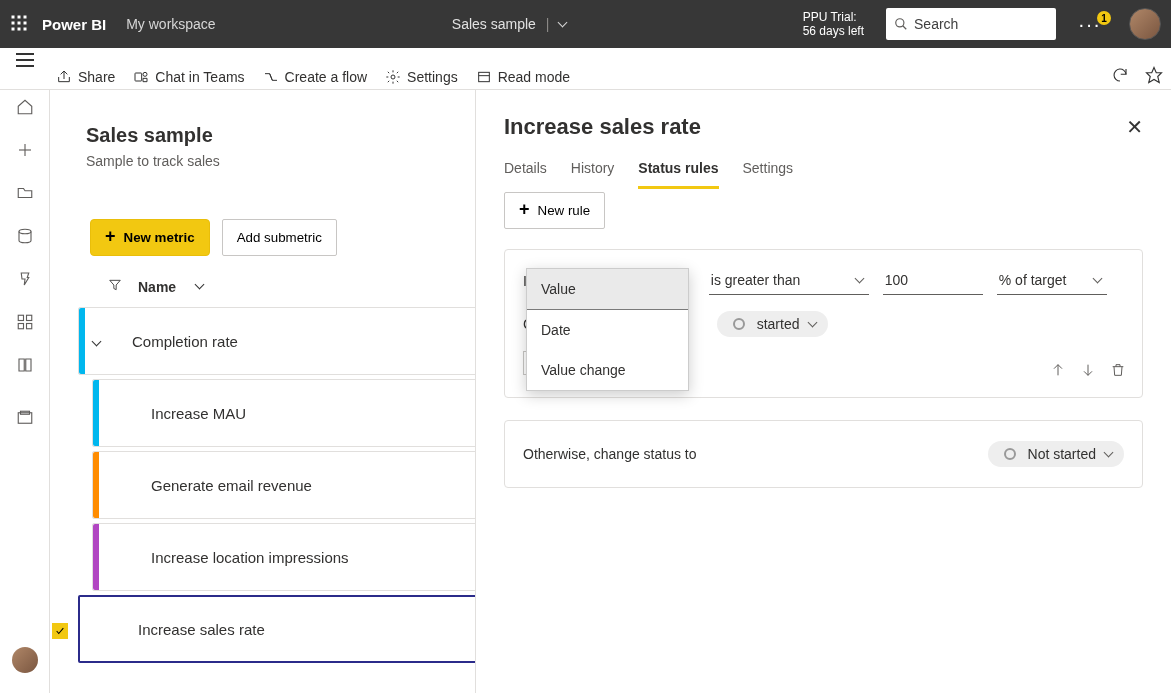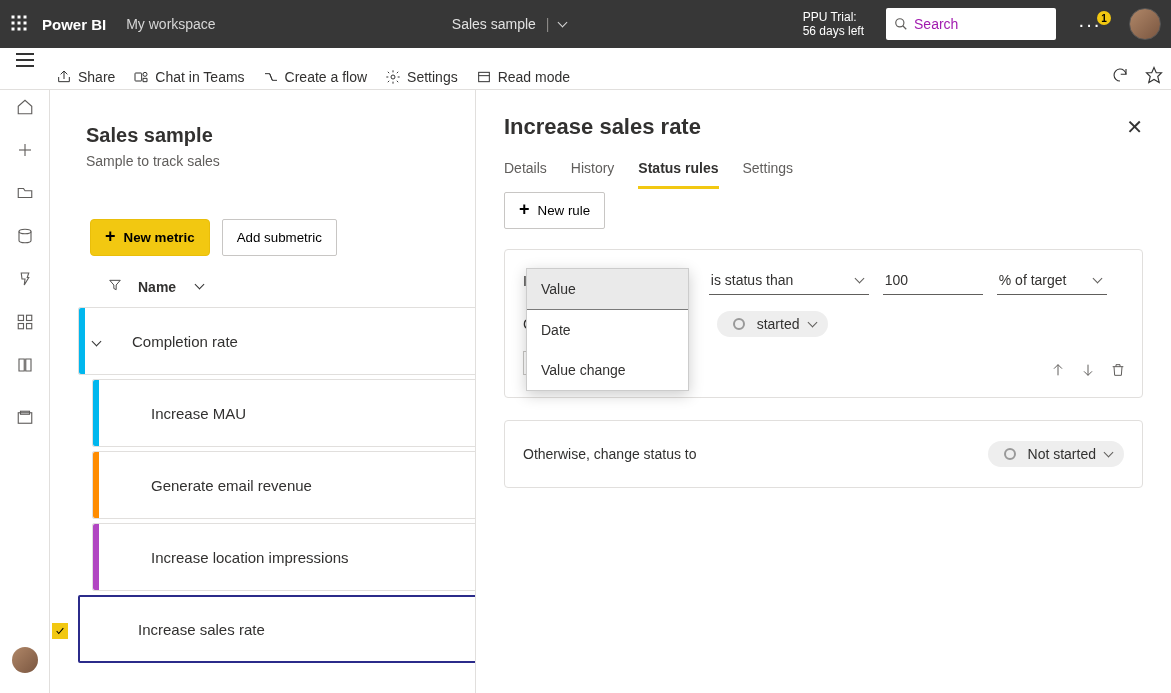--- a/index.html
+++ b/index.html
@@ -22,21 +22,21 @@
   .waffle-icon svg{width:18px;height:18px;fill:#fff;}
   .prod-name{font-weight:600;font-size:15px;margin-left:4px;}
   .ws-name{margin-left:10px;color:#d6d6d6;font-size:14px;}
   .header-center{flex:1;display:flex;justify-content:center;align-items:center;gap:10px;}
   .center-title{color:#e1e1e1;}
   .center-sep{color:#8a8886;}
   .chev-down{border:solid #d6d6d6;border-width:0 1.5px 1.5px 0;display:inline-block;padding:3px;transform:rotate(45deg);margin-top:-4px;}
   .trial-block{text-align:left;font-size:12px;line-height:1.2;margin-right:12px;}
   .search-box{display:flex;align-items:center;background:#fff;border-radius:2px;height:32px;width:170px;padding:0 8px;}
   .search-box svg{width:14px;height:14px;fill:#605e5c;}
-  .search-box span{color:#a21caf;margin-left:6px;}
+  .search-box span{color:#404040;margin-left:6px;}
   .dots-badge{position:relative;margin:0 8px;padding:4px;}
   .dots-badge .dots{font-size:20px;letter-spacing:1px;color:#fff;line-height:10px;}
   .badge{position:absolute;top:-4px;right:-6px;background:var(--yellow);color:#000;border-radius:50%;width:14px;height:14px;font-size:10px;display:flex;align-items:center;justify-content:center;font-weight:600;}
   .avatar{width:32px;height:32px;border-radius:50%;background:linear-gradient(135deg,#b08768,#7a5640);margin-left:6px;border:1px solid #555;}
 
   
   .ribbon{height:42px;border-bottom:1px solid var(--border);display:flex;align-items:center;padding:16px 8px 0 56px;gap:18px;position:relative;}
   .ribbon .burger{position:absolute;left:16px;top:11px;}
   .burger-lines{width:18px;height:2px;background:#333;position:relative;}
   .burger-lines::before,.burger-lines::after{content:"";position:absolute;left:0;width:18px;height:2px;background:#333;}
@@ -345,21 +345,21 @@
   <button class="newrule-btn">
     <span class="plus-ico"></span>
     <span>New rule</span>
   </button>
 
   <div class="rule-card">
     <div class="rule-row">
       <span>If</span>
       <div class="field" style="min-width:150px;visibility:hidden"></div>
       <div class="field">
-        <span>is status than</span>
+        <span>is greater than</span>
           <span class="c"></span>
       </div>
       <div class="field sm">
         <span>100</span>
       </div>
       <div class="field md">
         <span>% of target</span>
           <span class="c"></span>
       </div>
     </div>

